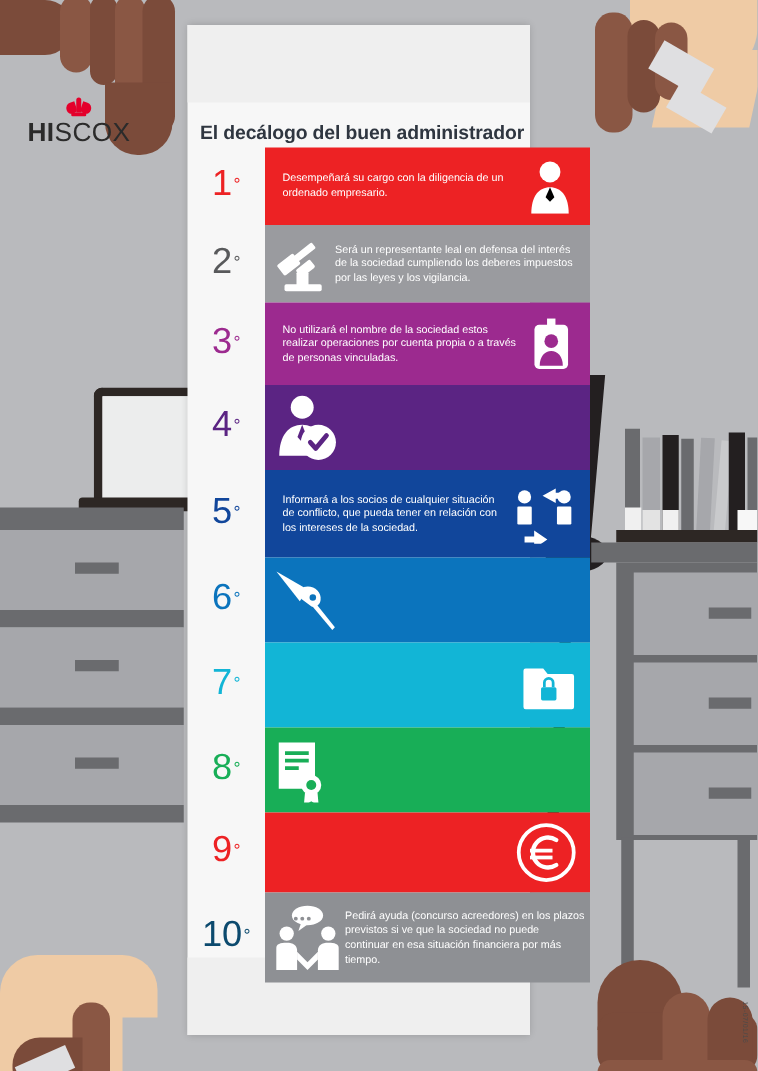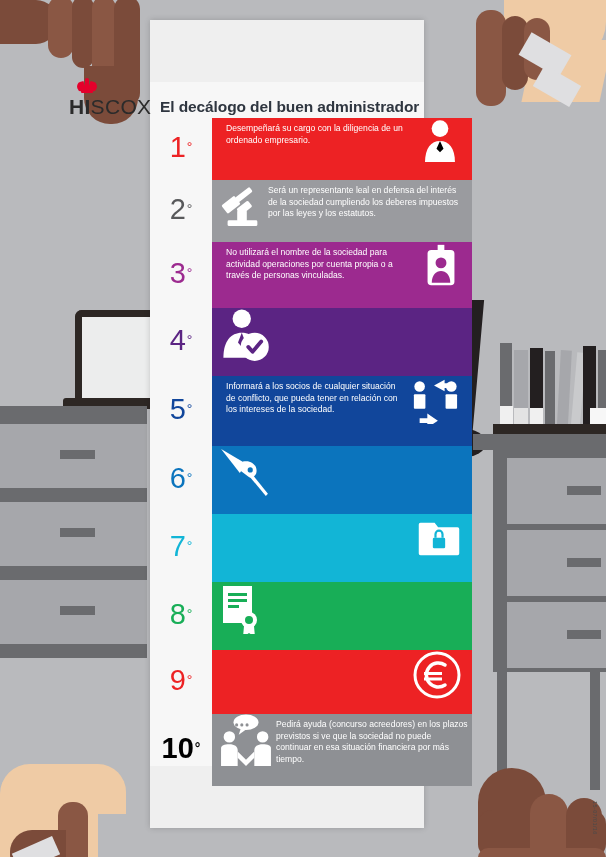--- a/index.html
+++ b/index.html
@@ -74,35 +74,35 @@
 
   
   #leftcol { position:absolute; left:0; top:60px; width:150px; height:260px; }
   .logo { position:absolute; left:22px; top:18px; }
   .fleur { width:24px; height:16px; margin:0 auto 1px; position:relative; }
   .fleur-c { position:absolute; left:10px; top:0; width:4px; height:12px; background:#e4002b; border-radius:2px 2px 0 0;}
   .fleur-l { position:absolute; left:2px; top:4px; width:8px; height:9px; background:#e4002b; border-radius:60% 0 40% 50%; transform:rotate(-18deg);}
   .fleur-r { position:absolute; left:14px; top:4px; width:8px; height:9px; background:#e4002b; border-radius:0 60% 50% 40%; transform:rotate(18deg);}
   .fleur-b { position:absolute; left:6px; top:12px; width:12px; height:3px; background:#e4002b; border-radius:1px;}
   .wordmark { font-size:21px; color:#2b2b2b; letter-spacing:0.3px; font-weight:400; }
-  .wordmark b { font-weight:700;margin-left:47px; }
+  .wordmark b { font-weight:700; }
   .intro {
     position:absolute; left:22px; top:69px; width:104px;
     font-size:10.2px; line-height:13.2px; color:#4a5160;
   }
 
   
   .row { position:absolute; left:0; width:322px; display:flex; align-items:stretch; }
   .num {
     width:62px; flex:0 0 62px; display:flex; align-items:center;
     justify-content:center; font-size:29px; line-height:1;
     font-weight:400; padding-bottom:4px;
   }
   .num sup { font-size:14px; vertical-align:super; margin-left:1px; }
-  .card { flex:1; position:relative; display:flex; align-items:flex-start; overflow:hidden; }
+  .card { flex:1; position:relative; display:flex; align-items:center; overflow:hidden; }
   .card .txt { font-size:8.6px; line-height:11.6px; color:#fff; padding:5px 4px 5px 0; }
   .icon-box { flex:0 0 auto; display:flex; align-items:center; justify-content:center; }
   .card.icon-left .icon-box { order:0; margin:0 2px 0 6px; }
   .card.icon-left .txt { order:1; }
   .card.icon-right .txt { order:0; margin-left:14px; }
   .card.icon-right .icon-box { order:1; margin-right:10px; margin-left:auto; }
 
   .vert-code {
     position:absolute; right:8px; bottom:22px;
     font-size:5.5px; color:#4a4a4a; letter-spacing:.4px;
@@ -233,41 +233,41 @@
             </svg>
           </div>
         </div>
       </div>
       <div class="row" style="top: 160px; height: 62px;">
         <div class="num" style="color: rgb(88, 89, 91);">
           <span>2</span>
           <sup>°</sup>
         </div>
         <div class="card icon-left" style="background: rgb(154, 155, 159);">
-          <div class="txt">Será un representante leal en defensa del interés de la sociedad cumpliendo los deberes impuestos por las leyes y los estatutos.</div>
+          <div class="txt">Será un representante leal en defensa del interés de la sociedad cumpliendo los deberes impuestos por las leyes y los vigilancia.</div>
           <div class="icon-box">
             <svg width="48" height="48" viewBox="0 0 100 100" fill="#fff">
               <g transform="rotate(-38 50 50)">
           <rect x="14" y="26" width="34" height="22" rx="3"></rect>
           <rect x="46" y="31" width="38" height="12" rx="3"></rect>
         </g>
         <rect x="40" y="50" width="30" height="16" rx="3" transform="rotate(-38 55 58)"></rect>
         <rect x="20" y="84" width="62" height="12" rx="3"></rect>
         <rect x="40" y="64" width="20" height="22" rx="2"></rect>
             </svg>
           </div>
         </div>
       </div>
       <div class="row" style="top: 222px; height: 66px;">
         <div class="num" style="color: rgb(156, 42, 143);">
           <span>3</span>
           <sup>°</sup>
         </div>
         <div class="card icon-right" style="background: rgb(156, 42, 143);">
-          <div class="txt">No utilizará el nombre de la sociedad para actividad operaciones por cuenta propia o a través de personas vinculadas.</div>
+          <div class="txt">No utilizará el nombre de la sociedad estos realizar operaciones por cuenta propia o a través de personas vinculadas.</div>
           <div class="icon-box">
             <svg width="42" height="46" viewBox="0 0 100 100" fill="#fff">
               <rect x="42" y="2" width="16" height="16"></rect>
         <rect x="18" y="14" width="64" height="84" rx="9"></rect>
         <circle cx="50" cy="45" r="13" fill="#9c2a8f"></circle>
         <path d="M28 92 C28 74 38 64 50 64 C62 64 72 74 72 92 Z" fill="#9c2a8f"></path>
             </svg>
           </div>
         </div>
       </div>
@@ -367,21 +367,21 @@
             <svg width="50" height="50" viewBox="0 0 100 100" fill="#fff">
               <circle cx="50" cy="50" r="44" fill="none" stroke="#fff" stroke-width="6"></circle>
         <path d="M66 30 a24 24 0 1 0 0 40" fill="none" stroke="#fff" stroke-width="7" stroke-linecap="round"></path>
         <rect x="24" y="44" width="36" height="6"></rect>
         <rect x="24" y="55" width="36" height="6"></rect>
             </svg>
           </div>
         </div>
       </div>
       <div class="row" style="top: 694px; height: 72px;">
-        <div class="num" style="color: #000000; font-weight: bold;">
+        <div class="num" style="color: #0c4a6e;">
           <span>10</span>
           <sup>°</sup>
         </div>
         <div class="card icon-left" style="background: rgb(142, 144, 148);">
           <div class="txt">Pedirá ayuda (concurso acreedores) en los plazos previstos si ve que la sociedad no puede continuar en esa situación financiera por más tiempo.</div>
           <div class="icon-box">
             <svg width="56" height="52" viewBox="0 0 100 100" fill="#fff">
               <ellipse cx="50" cy="16" rx="24" ry="15"></ellipse>
         <path d="M40 28 L36 40 L50 30 Z"></path>
         <circle cx="32" cy="21" r="3" fill="#8e9094"></circle>

